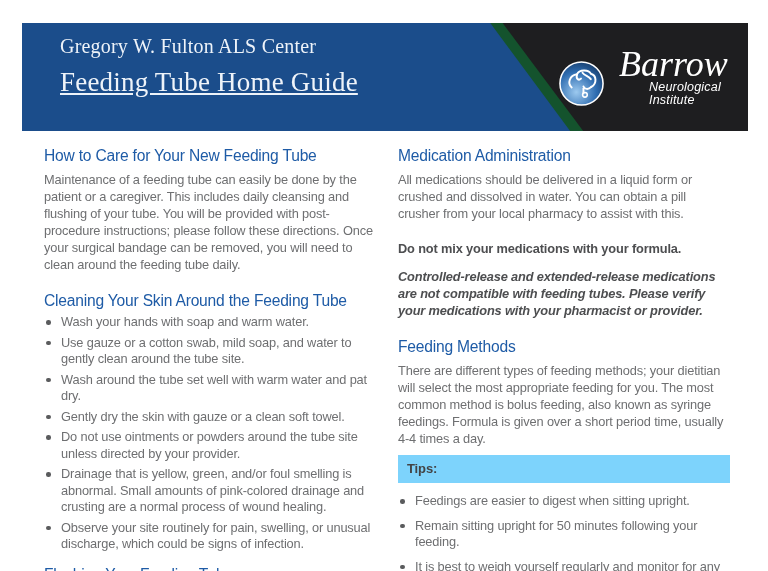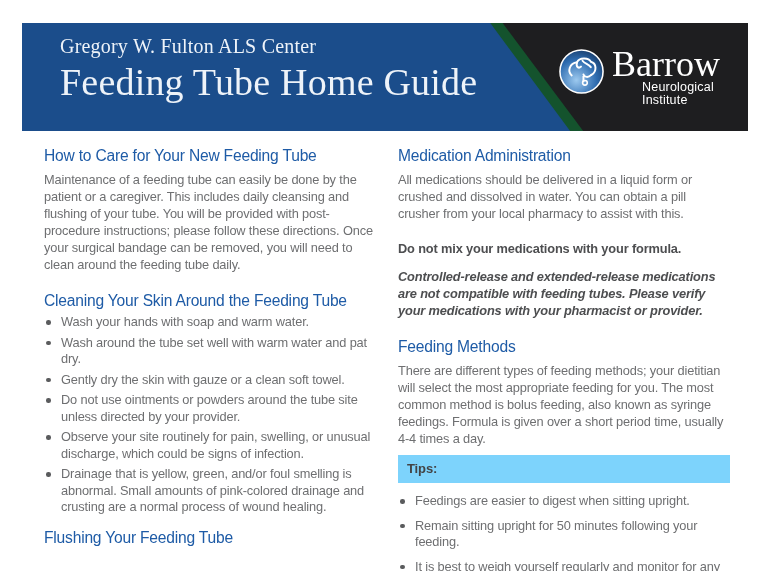--- a/index.html
+++ b/index.html
@@ -10,22 +10,22 @@
   }
   
   .band{position:absolute;left:22px;top:23px;width:726px;height:108px;background:#14532d;}
   .band-blue{position:absolute;inset:0;background:#1b4d8b;
     clip-path:polygon(0 0,64.5% 0,75.5% 100%,0 100%);}
   .band-black{position:absolute;inset:0;background:#1e1e20;
     clip-path:polygon(66.2% 0,100% 0,100% 100%,77.3% 100%);}
   .band-text{position:absolute;left:38px;top:11px;color:#eef3f9;
     font-family:"Liberation Serif",serif;}
   .center-name{font-size:20px;line-height:24px;letter-spacing:.2px;}
-  .doc-title{font-size:38px;line-height:38px;margin-top:5px;letter-spacing:.2px;}
-  .logo{position:absolute;left:536px;top:25px;display:flex;align-items:flex-start;gap:7px;}
+  .doc-title{font-size:27px;line-height:38px;margin-top:5px;letter-spacing:.2px;text-decoration:underline;}
+  .logo{position:absolute;left:536px;top:25px;display:flex;align-items:flex-end;gap:14px;font-style:italic;}
   .logo-circle{width:47px;height:47px;flex:0 0 auto;}
   .logo-text{color:#ffffff;}
   .logo-brand{font-family:"Liberation Serif",serif;font-size:36px;line-height:32px;}
   .logo-sub{font-size:12.5px;line-height:13px;margin-top:1px;letter-spacing:.2px;margin-left:30px;}
   
   .col{position:absolute;top:147px;font-size:12.8px;letter-spacing:-0.15px;
     color:#6e6f71;line-height:17px;}
   .col-left{left:44px;width:334px;}
   .col-right{left:398px;width:332px;}
   .section-heading{color:#1e5ba6;font-size:15.6px;font-weight:normal;
@@ -85,25 +85,26 @@
 </div>
 
 <div class="col col-left">
 
   <h2 class="section-heading">How to Care for Your New Feeding Tube</h2>
   <p class="body-text">Maintenance of a feeding tube can easily be done by the patient or a caregiver. This includes daily cleansing and flushing of your tube. You will be provided with post-procedure instructions; please follow these directions. Once your surgical bandage can be removed, you will need to clean around the feeding tube daily.</p>
 
   <h2 class="section-heading mt-sec">Cleaning Your Skin Around the Feeding Tube</h2>
   <ul class="bullets">
     <li>Wash your hands with soap and warm water.</li>
+    <li>Use gauze or a cotton swab, mild soap, and water to gently clean around the tube site.</li>
     <li>Wash around the tube set well with warm water and pat dry.</li>
     <li>Gently dry the skin with gauze or a clean soft towel.</li>
     <li>Do not use ointments or powders around the tube site unless directed by your provider.</li>
+    <li>Drainage that is yellow, green, and/or foul smelling is abnormal. Small amounts of pink-colored drainage and crusting are a normal process of wound healing.</li>
     <li>Observe your site routinely for pain, swelling, or unusual discharge, which could be signs of infection.</li>
-    <li>Drainage that is yellow, green, and/or foul smelling is abnormal. Small amounts of pink-colored drainage and crusting are a normal process of wound healing.</li>
   </ul>
 
   <h2 class="section-heading mt-sec-sm">Flushing Your Feeding Tube</h2>
 
 </div>
 
 <div class="col col-right">
 
   <h2 class="section-heading">Medication Administration</h2>
   <p class="body-text" style="margin-bottom:18px;">All medications should be delivered in a liquid form or crushed and dissolved in water. You can obtain a pill crusher from your local pharmacy to assist with this.</p>

